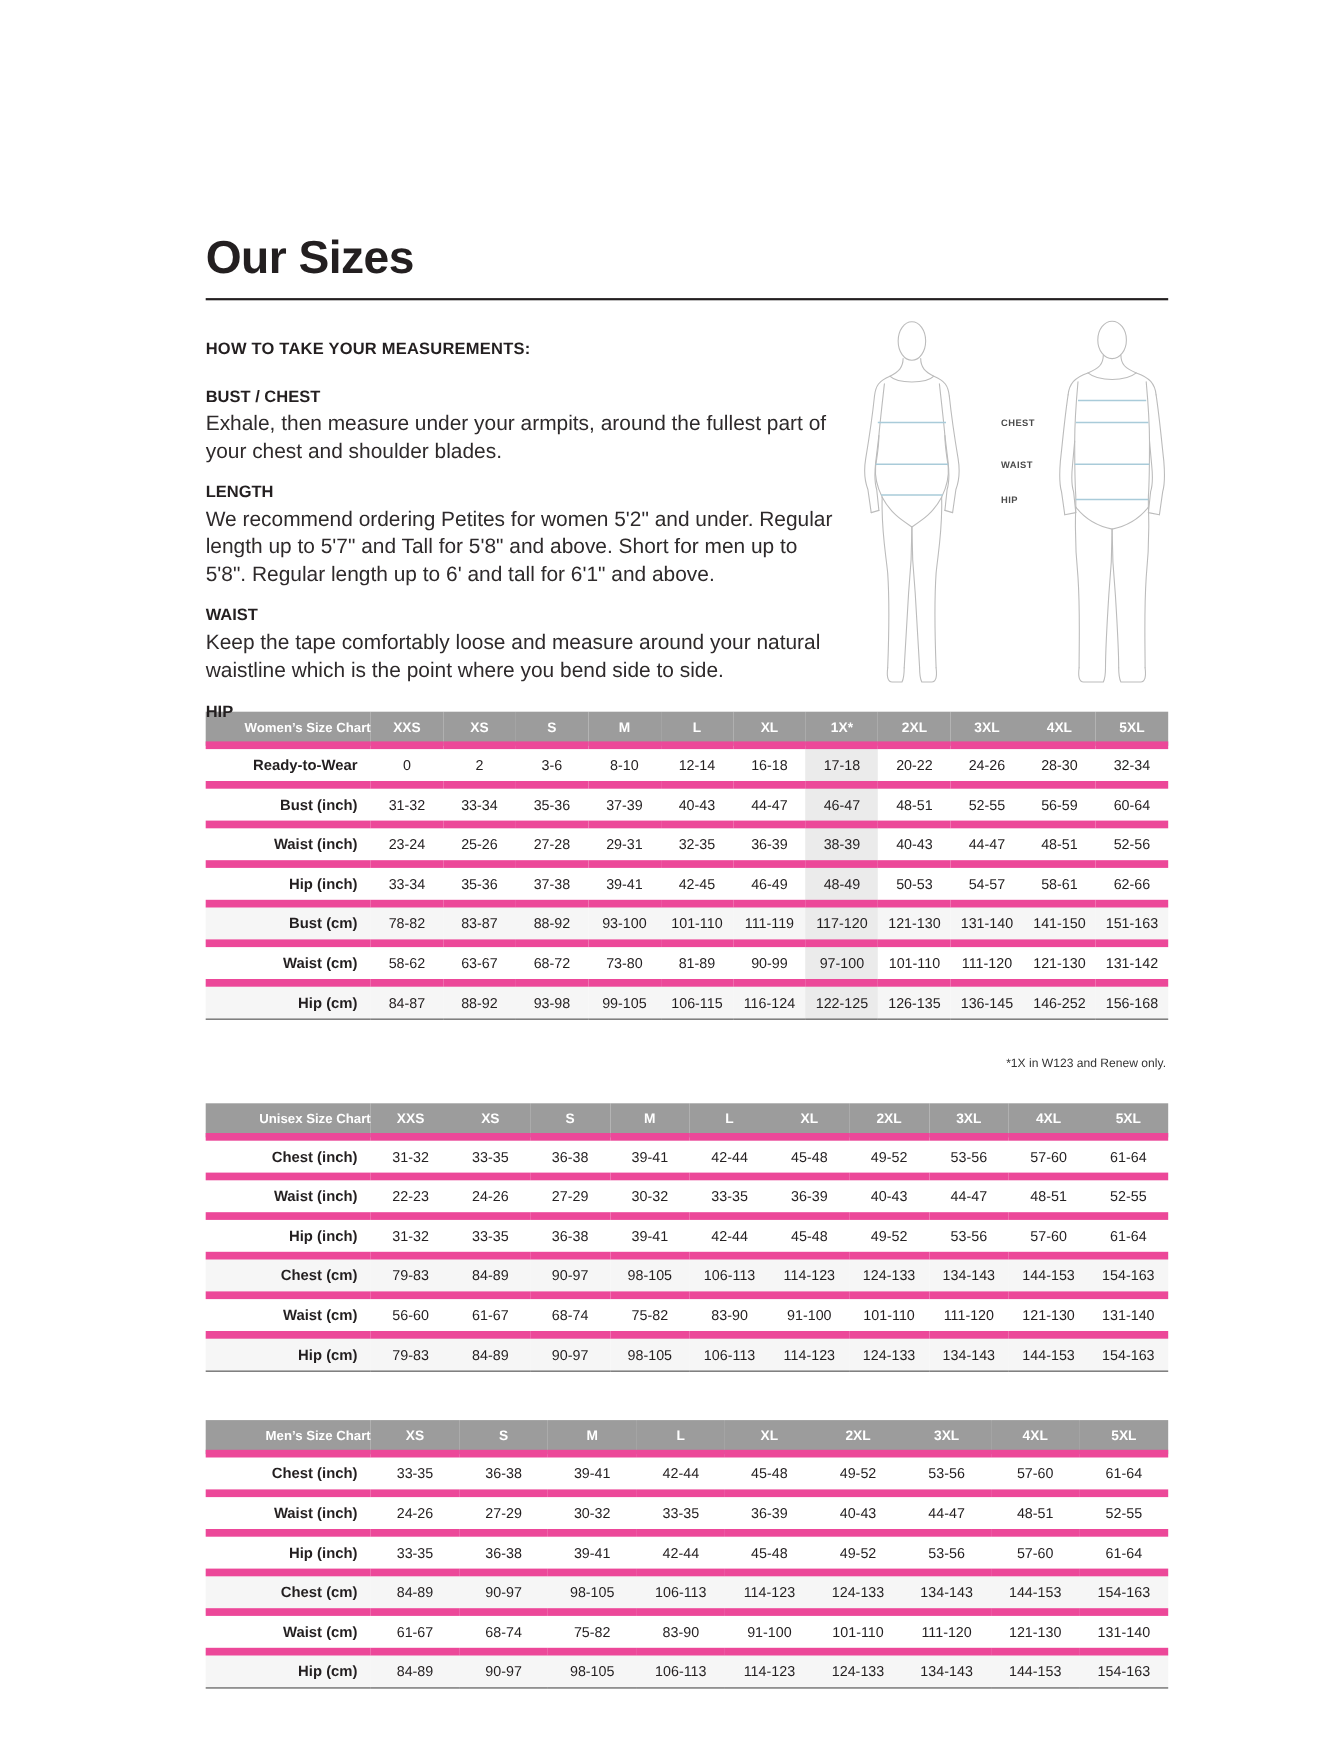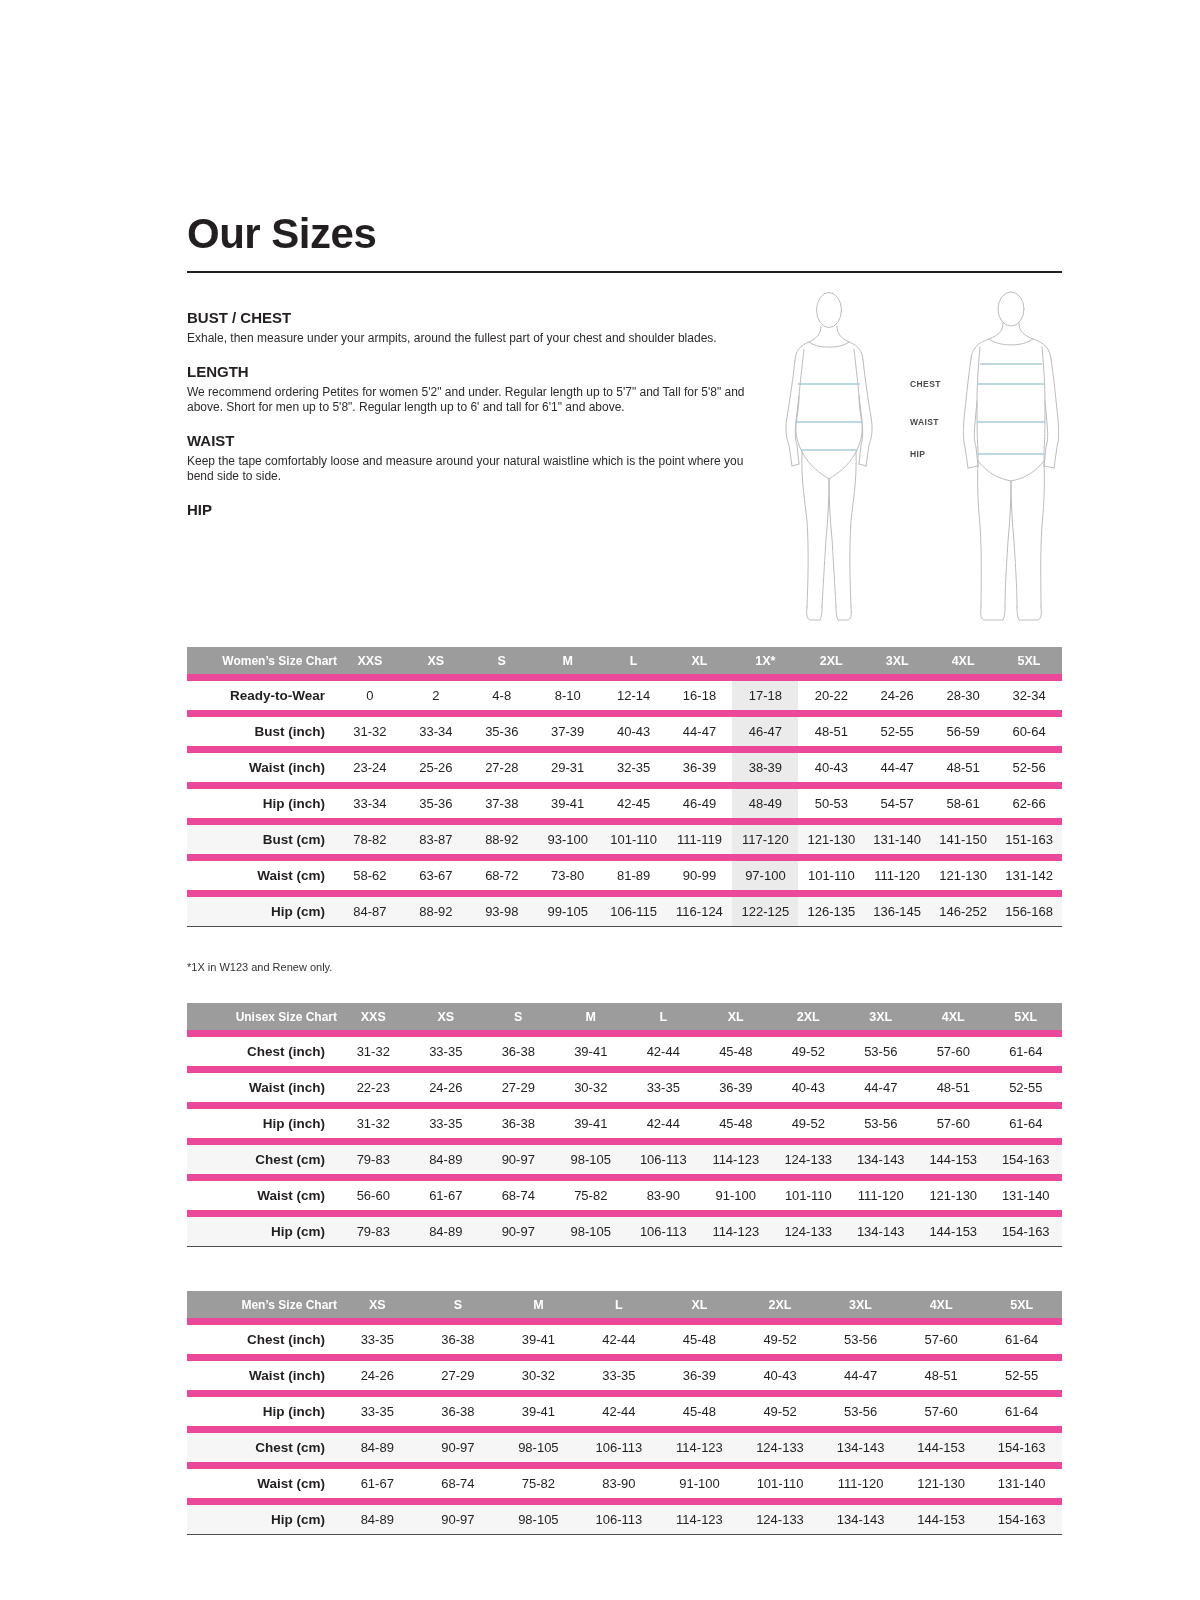--- a/index.html
+++ b/index.html
@@ -8,21 +8,21 @@
   .content{position:absolute;left:155px;top:210px;width:875px;}
 
   .page-title{font-size:42px;font-weight:800;letter-spacing:-0.5px;margin:0 0 13px 0;color:#231f20;}
   .title-rule{border:none;border-top:2px solid #231f20;margin:0 0 36px 0;}
 
   .howto-row{position:relative;height:334px;}
   .howto-col{width:575px;}
   .howto-heading{font-size:15px;font-weight:700;margin:0 0 26px 0;letter-spacing:0.2px;}
   .m-section{margin-bottom:16px;}
   .m-title{font-size:15px;font-weight:700;margin:0 0 5px 0;}
-  .m-body{font-size:12px;line-height:1.3;margin:0;color:#2e2a2b;}
+  .m-body{font-size:19px;line-height:1.3;margin:0;color:#2e2a2b;}
 
   .figures{position:absolute;top:-20px;right:-12px;width:300px;height:345px;}
   .figures svg{position:absolute;top:0;}
   .fig-woman{left:0;}
   .fig-man{right:0;}
   .fig-outline{stroke:#bcbcbc;fill:none;stroke-width:1;stroke-linecap:round;stroke-linejoin:round;}
   .fig-measure{stroke:#a9cbd9;fill:none;stroke-width:1.4;}
   .fig-label{position:absolute;left:136px;font-size:8.5px;color:#4a4a4a;letter-spacing:0.4px;font-weight:600;}
   .fig-label.chest{top:90px;}
   .fig-label.waist{top:128px;}
@@ -34,33 +34,34 @@
   .size-table{width:100%;border-collapse:collapse;table-layout:fixed;}
   .size-table thead th{background:#9c9c9c;color:#fff;font-size:12.5px;font-weight:700;height:27px;padding:0;}
   .size-table thead th.corner{width:150px;font-size:12px;text-align:right;}
   .size-table tbody tr{border-top:7px solid #ec4899;}
   .size-table tbody tr:last-child{border-bottom:1px solid #4d4d4d;}
   .size-table tbody td,.size-table tbody th{height:29px;font-size:13px;text-align:center;padding:0;font-weight:400;color:#231f20;}
   .size-table tbody th.rowlabel{font-weight:700;font-size:13.5px;text-align:right;padding-right:12px;}
   .size-table tbody tr:nth-last-child(1),
   .size-table tbody tr:nth-last-child(3){background:#f6f6f6;}
   .size-table td.hl{background:#ebebeb;}
-  .footnote{text-align:left;font-size:11px;margin:6px 2px 30px 0;color:#333;}
+  .footnote{text-align:right;font-size:11px;margin:6px 2px 30px 0;color:#333;}
 </style>
 </head>
 <body>
 
 <div class="page">
   <div class="content">
 
     <h1 class="page-title">Our Sizes</h1>
     <hr class="title-rule">
 
     <div class="howto-row">
       <div class="howto-col">
+        <p class="howto-heading">HOW TO TAKE YOUR MEASUREMENTS:</p>
 
         <div class="m-section">
           <p class="m-title">BUST / CHEST</p>
           <p class="m-body">Exhale, then measure under your armpits, around the fullest part of your chest and shoulder blades.</p>
         </div>
         <div class="m-section">
           <p class="m-title">LENGTH</p>
           <p class="m-body">We recommend ordering Petites for women 5'2" and under. Regular length up to 5'7" and Tall for 5'8" and above. Short for men up to 5'8". Regular length up to 6' and tall for 6'1" and above.</p>
         </div>
         <div class="m-section">
@@ -156,21 +157,21 @@
                 <th>3XL</th>
                 <th>4XL</th>
                 <th>5XL</th>
               </tr>
             </thead>
             <tbody>
               <tr>
                 <th class="rowlabel">Ready-to-Wear</th>
                 <td>0</td>
                 <td>2</td>
-                <td>4-8</td>
+                <td>3-6</td>
                 <td>8-10</td>
                 <td>12-14</td>
                 <td>16-18</td>
                 <td class="hl">17-18</td>
                 <td>20-22</td>
                 <td>24-26</td>
                 <td>28-30</td>
                 <td>32-34</td>
               </tr>
               <tr>

